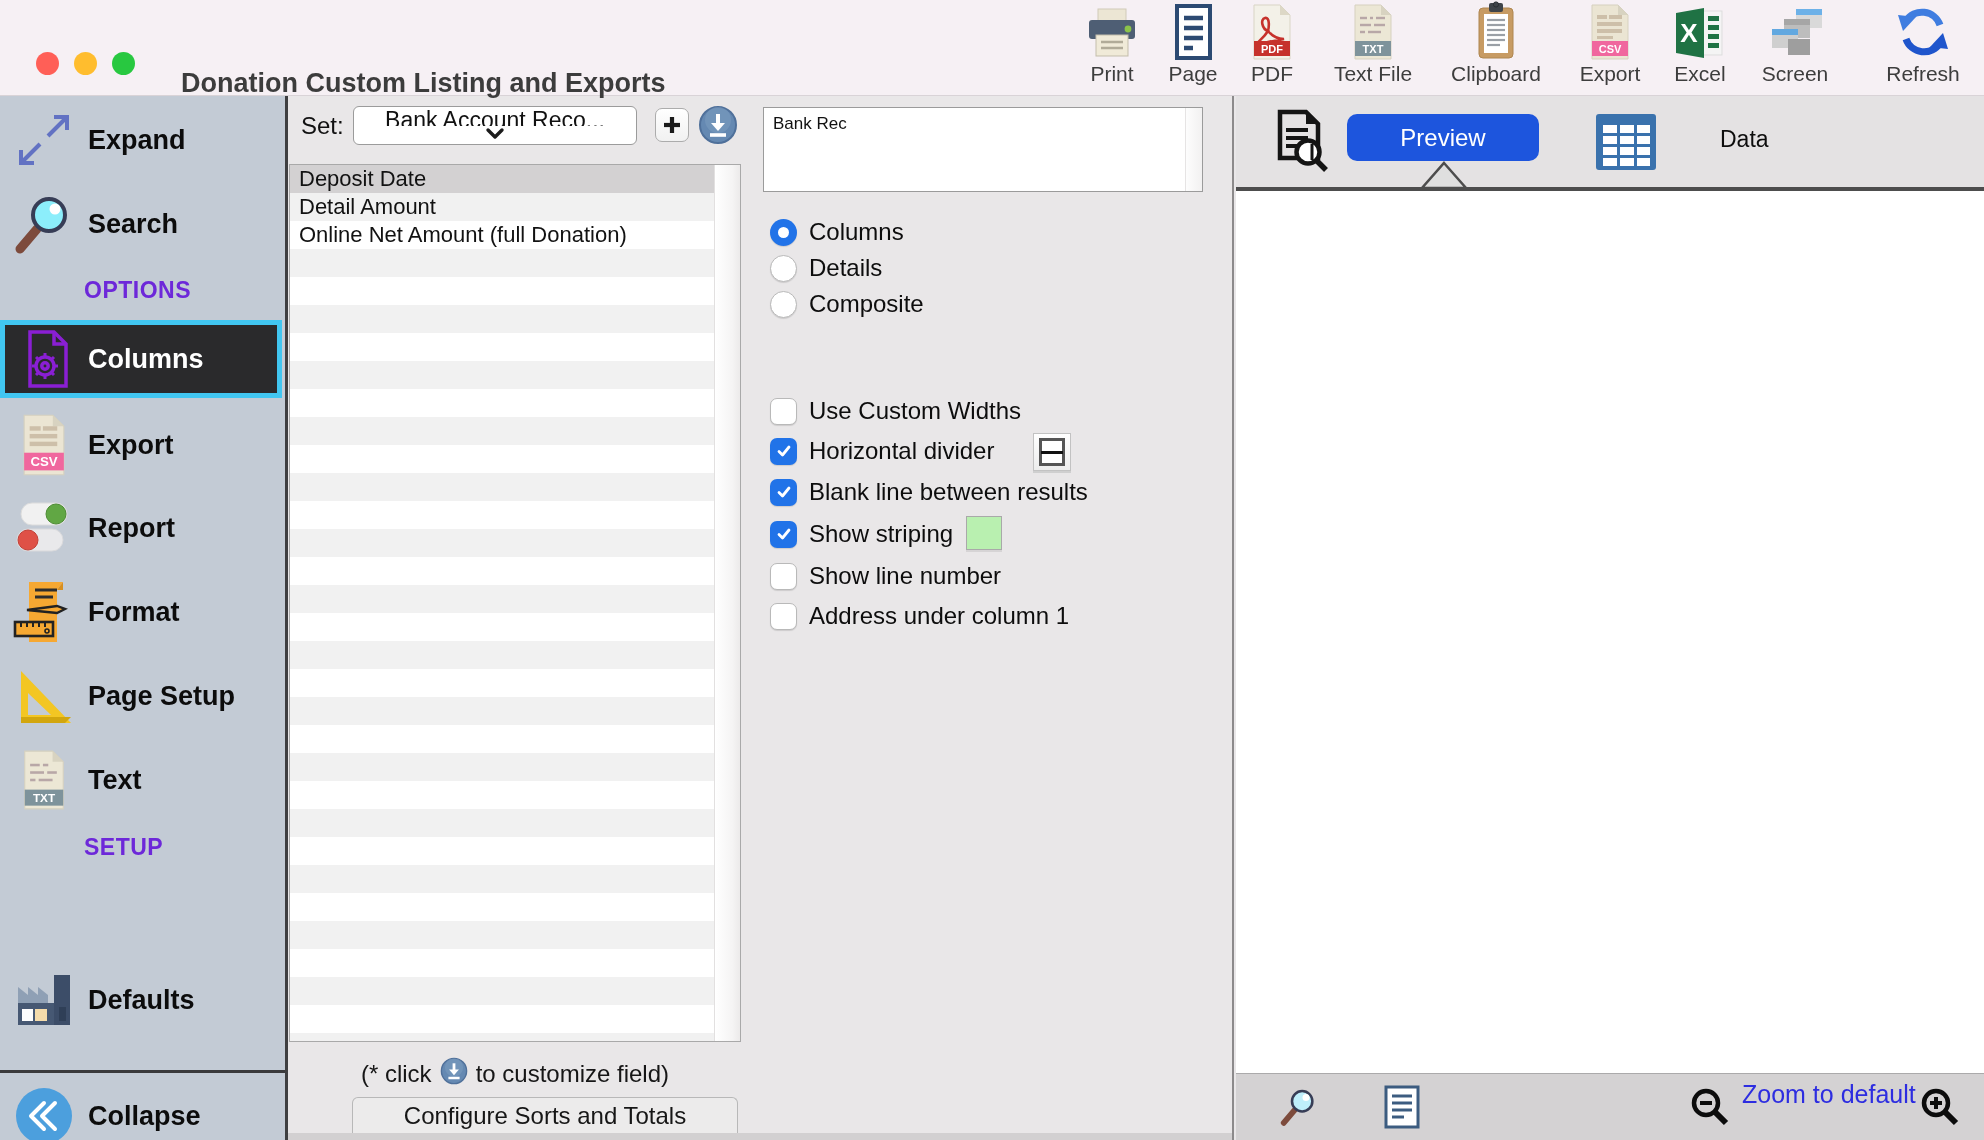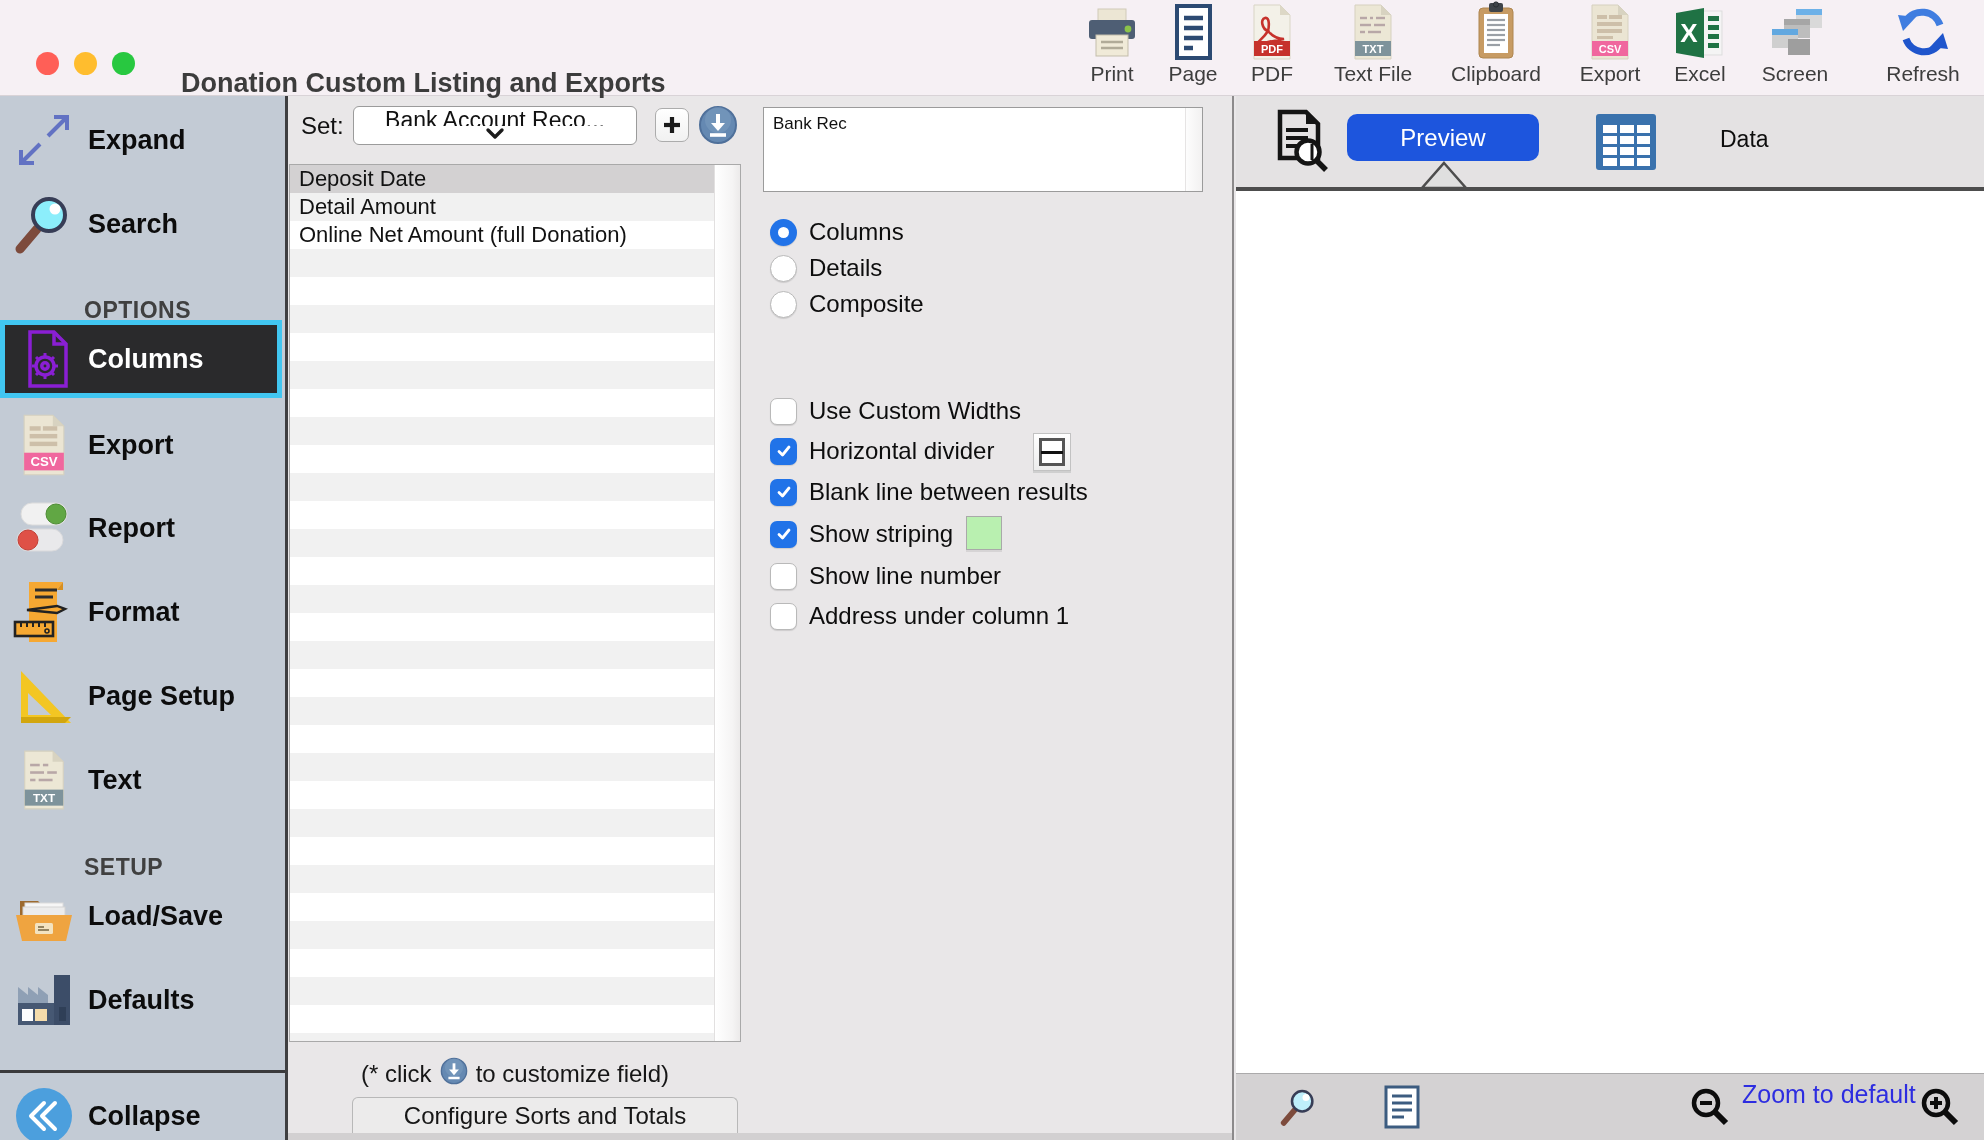--- a/index.html
+++ b/index.html
@@ -19,21 +19,21 @@
   .tb-item .tb-ic { height:57px; display:flex; align-items:flex-end; justify-content:center; }
   .tb-item .tb-label { font-size:21px; color:#3d3d3d; white-space:nowrap; }
   
   .sidebar { position:absolute; left:0; top:96px; width:288px; height:1044px;
     background:#c3cbd5; border-right:3px solid #3f3f41; }
   .side-item { position:absolute; left:0; width:254px; height:72px;
     display:flex; align-items:center; }
   .side-item .ic { width:88px; display:flex; justify-content:center; align-items:center; flex:0 0 88px; }
   .side-item .lbl { font-size:27px; font-weight:bold; color:#0c0c0c; white-space:nowrap; }
   .side-header { position:absolute; left:84px; font-size:23px; font-weight:bold;
-    color:#404040; letter-spacing:.5px;margin-top:20px; }
+    color:#6d28d9; letter-spacing:.5px; }
   .side-selected { position:absolute; left:0; top:224px; width:282px; height:78px;
     background:#2a2a2c; border:5px solid #41c6f1; display:flex; align-items:center; }
   .side-selected .ic { width:83px; flex:0 0 83px; display:flex; justify-content:center; }
   .side-selected .lbl { font-size:27px; font-weight:bold; color:#ffffff; }
   .side-divider { position:absolute; left:0; top:974px; width:285px; height:3px; background:#3a3a3c; }
   
   .middle { position:absolute; left:288px; top:96px; width:946px; height:1044px;
     background:#e9e7e8; border-right:2px solid #8c8a8b; }
   .set-label { position:absolute; left:13px; top:16px; font-size:24px; color:#111; }
   .select { position:absolute; left:65px; top:10px; width:284px; height:39px; background:#fff;
@@ -383,34 +383,20 @@
           </g>
           <rect x="8" y="38" width="36" height="15" fill="#7e939b"></rect>
           <text x="26" y="50" text-anchor="middle" font-family="Liberation Sans,sans-serif" font-size="11" font-weight="bold" fill="#fff">TXT</text>
         </svg>
       </span>
       <span class="lbl">Text</span>
     </div>
 
     <div class="side-header" style="top:738px">SETUP</div>
 
-    <div class="side-item" style="top:784px">
-      <span class="ic">
-        <svg width="64" height="62" viewBox="0 0 64 62">
-          <path d="M8 16 h18 l6 6 h20 v10 H8 z" fill="#9c6a2f"></path>
-          <rect x="13" y="18" width="38" height="12" fill="#f6f6f6" stroke="#dcdcdc"></rect>
-          <rect x="11" y="22" width="42" height="10" fill="#ececec" stroke="#d4d4d4"></rect>
-          <path d="M4 30 h56 l-6 26 H10 z" fill="#efa440"></path>
-          <rect x="23" y="38" width="18" height="11" rx="1.5" fill="#f3e3c0"></rect>
-          <line x1="26" y1="42" x2="32" y2="42" stroke="#8a7a55" stroke-width="1.8"></line>
-          <line x1="26" y1="45" x2="37" y2="45" stroke="#8a7a55" stroke-width="1.8"></line>
-        </svg>
-      </span>
-      <span class="lbl">Load/Save</span>
-    </div>
 
     <div class="side-item" style="top:868px">
       <span class="ic">
         <svg width="64" height="62" viewBox="0 0 64 62">
           <rect x="42" y="6" width="16" height="50" fill="#3c4d68"></rect>
           <path d="M6 30 v-12 l10 8 v-8 l10 8 v-8 l10 8 v30 H6 z" fill="#8fa0b5"></path>
           <rect x="6" y="34" width="36" height="22" fill="#46587:3"></rect>
           <rect x="6" y="34" width="36" height="22" fill="#465873"></rect>
           <rect x="10" y="40" width="11" height="12" fill="#fdfdfd"></rect>
           <rect x="23" y="40" width="12" height="12" fill="#f5dcab"></rect>

